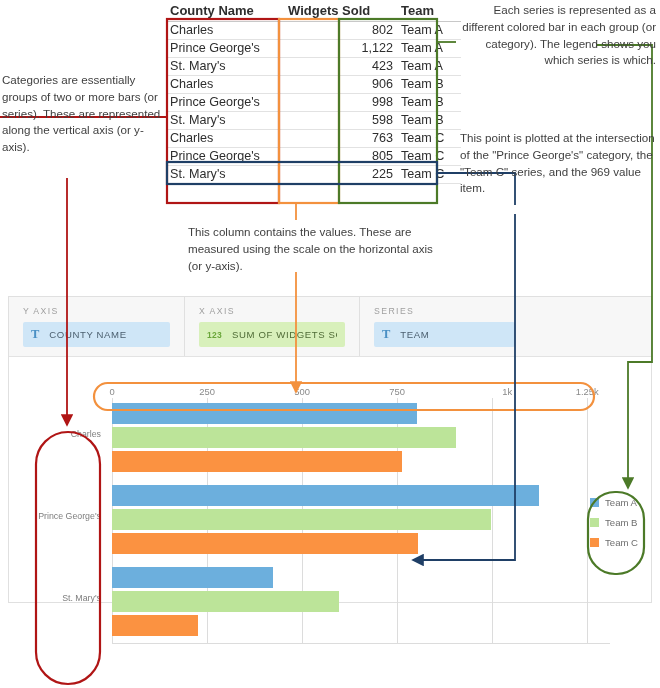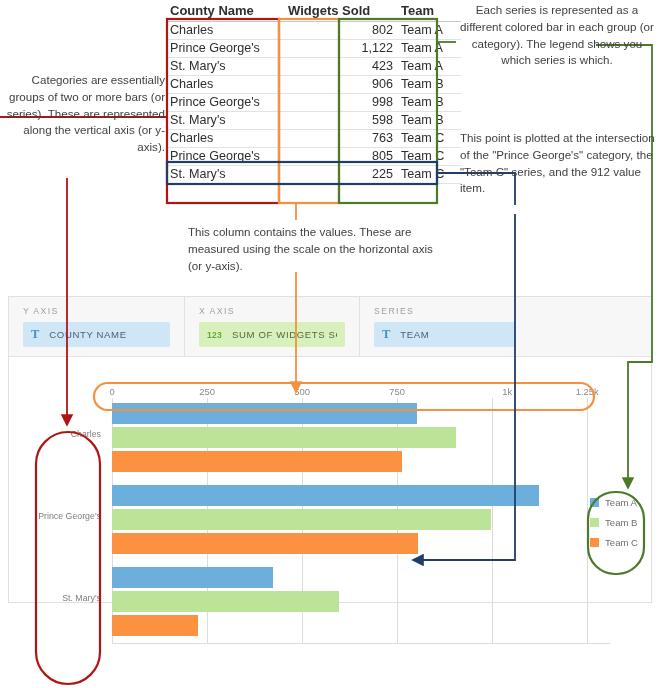--- a/index.html
+++ b/index.html
@@ -7,22 +7,22 @@
     width:660px;height:688px;position:relative;overflow:hidden;
     background:#ffffff;
     font-family:"Liberation Sans","DejaVu Sans",sans-serif;
     color:#3b3b3b;
   }
   .layer{position:absolute;left:0;top:0;width:660px;height:688px;}
   svg.layer{pointer-events:none;}
 
   
   .note{position:absolute;font-size:11.6px;line-height:16.8px;color:#3f3f3f;}
-  #note-left{left:2px;top:72px;width:163px;text-align:right;}
-  #note-topright{left:458px;top:2px;width:198px;text-align:center;}
+  #note-left{left:2px;top:72px;width:163px;}
+  #note-topright{left:458px;top:2px;width:198px;text-align:right;}
   #note-column{left:188px;top:224px;width:250px;text-align:left;}
   #note-point{left:460px;top:130px;width:195px;text-align:left;}
 
   
   #table-wrap{position:absolute;left:166px;top:1px;}
   table{border-collapse:collapse;font-size:12.6px;color:#2e2e2e;}
   th{
     font-weight:bold;text-align:left;font-size:13px;
     padding:2px 4px 3px 4px;border-bottom:1px solid #c8c8c8;
     background:#fff;white-space:nowrap;
@@ -261,13 +261,13 @@
     <rect x="588" y="492" width="56" height="82" rx="27" ry="27" fill="none" stroke="#4c7a28" stroke-width="2.2"></rect>
     <rect x="167" y="162" width="270" height="22" fill="none" stroke="#1f3f66" stroke-width="2.2"></rect>
     <path d="M437,173 L515,173 L515,205" stroke="#1f3f66" stroke-width="1.8" fill="none"></path>
     <path d="M515,205 L515,204" stroke="#1f3f66" stroke-width="0" fill="none"></path>
     <path d="M515,214 L515,560 L413,560" stroke="#1f3f66" stroke-width="1.8" fill="none" marker-end="url(#ar-navy)"></path>
   </svg>
 
 <div class="note" id="note-left">Categories are essentially groups of two or more bars (or series). These are represented along the vertical axis (or y-axis).</div>
 <div class="note" id="note-topright">Each series is represented as a different colored bar in each group (or category). The legend shows you which series is which.</div>
 <div class="note" id="note-column">This column contains the values. These are measured using the scale on the horizontal axis (or y-axis).</div>
-<div class="note" id="note-point">This point is plotted at the intersection of the "Prince George's" category, the "Team C" series, and the 912 value item.</div>
+<div class="note" id="note-point">This point is plotted at the intersection of the "Prince George's" category, the "Team C" series, and the 969 value item.</div>
 
 </body></html>

